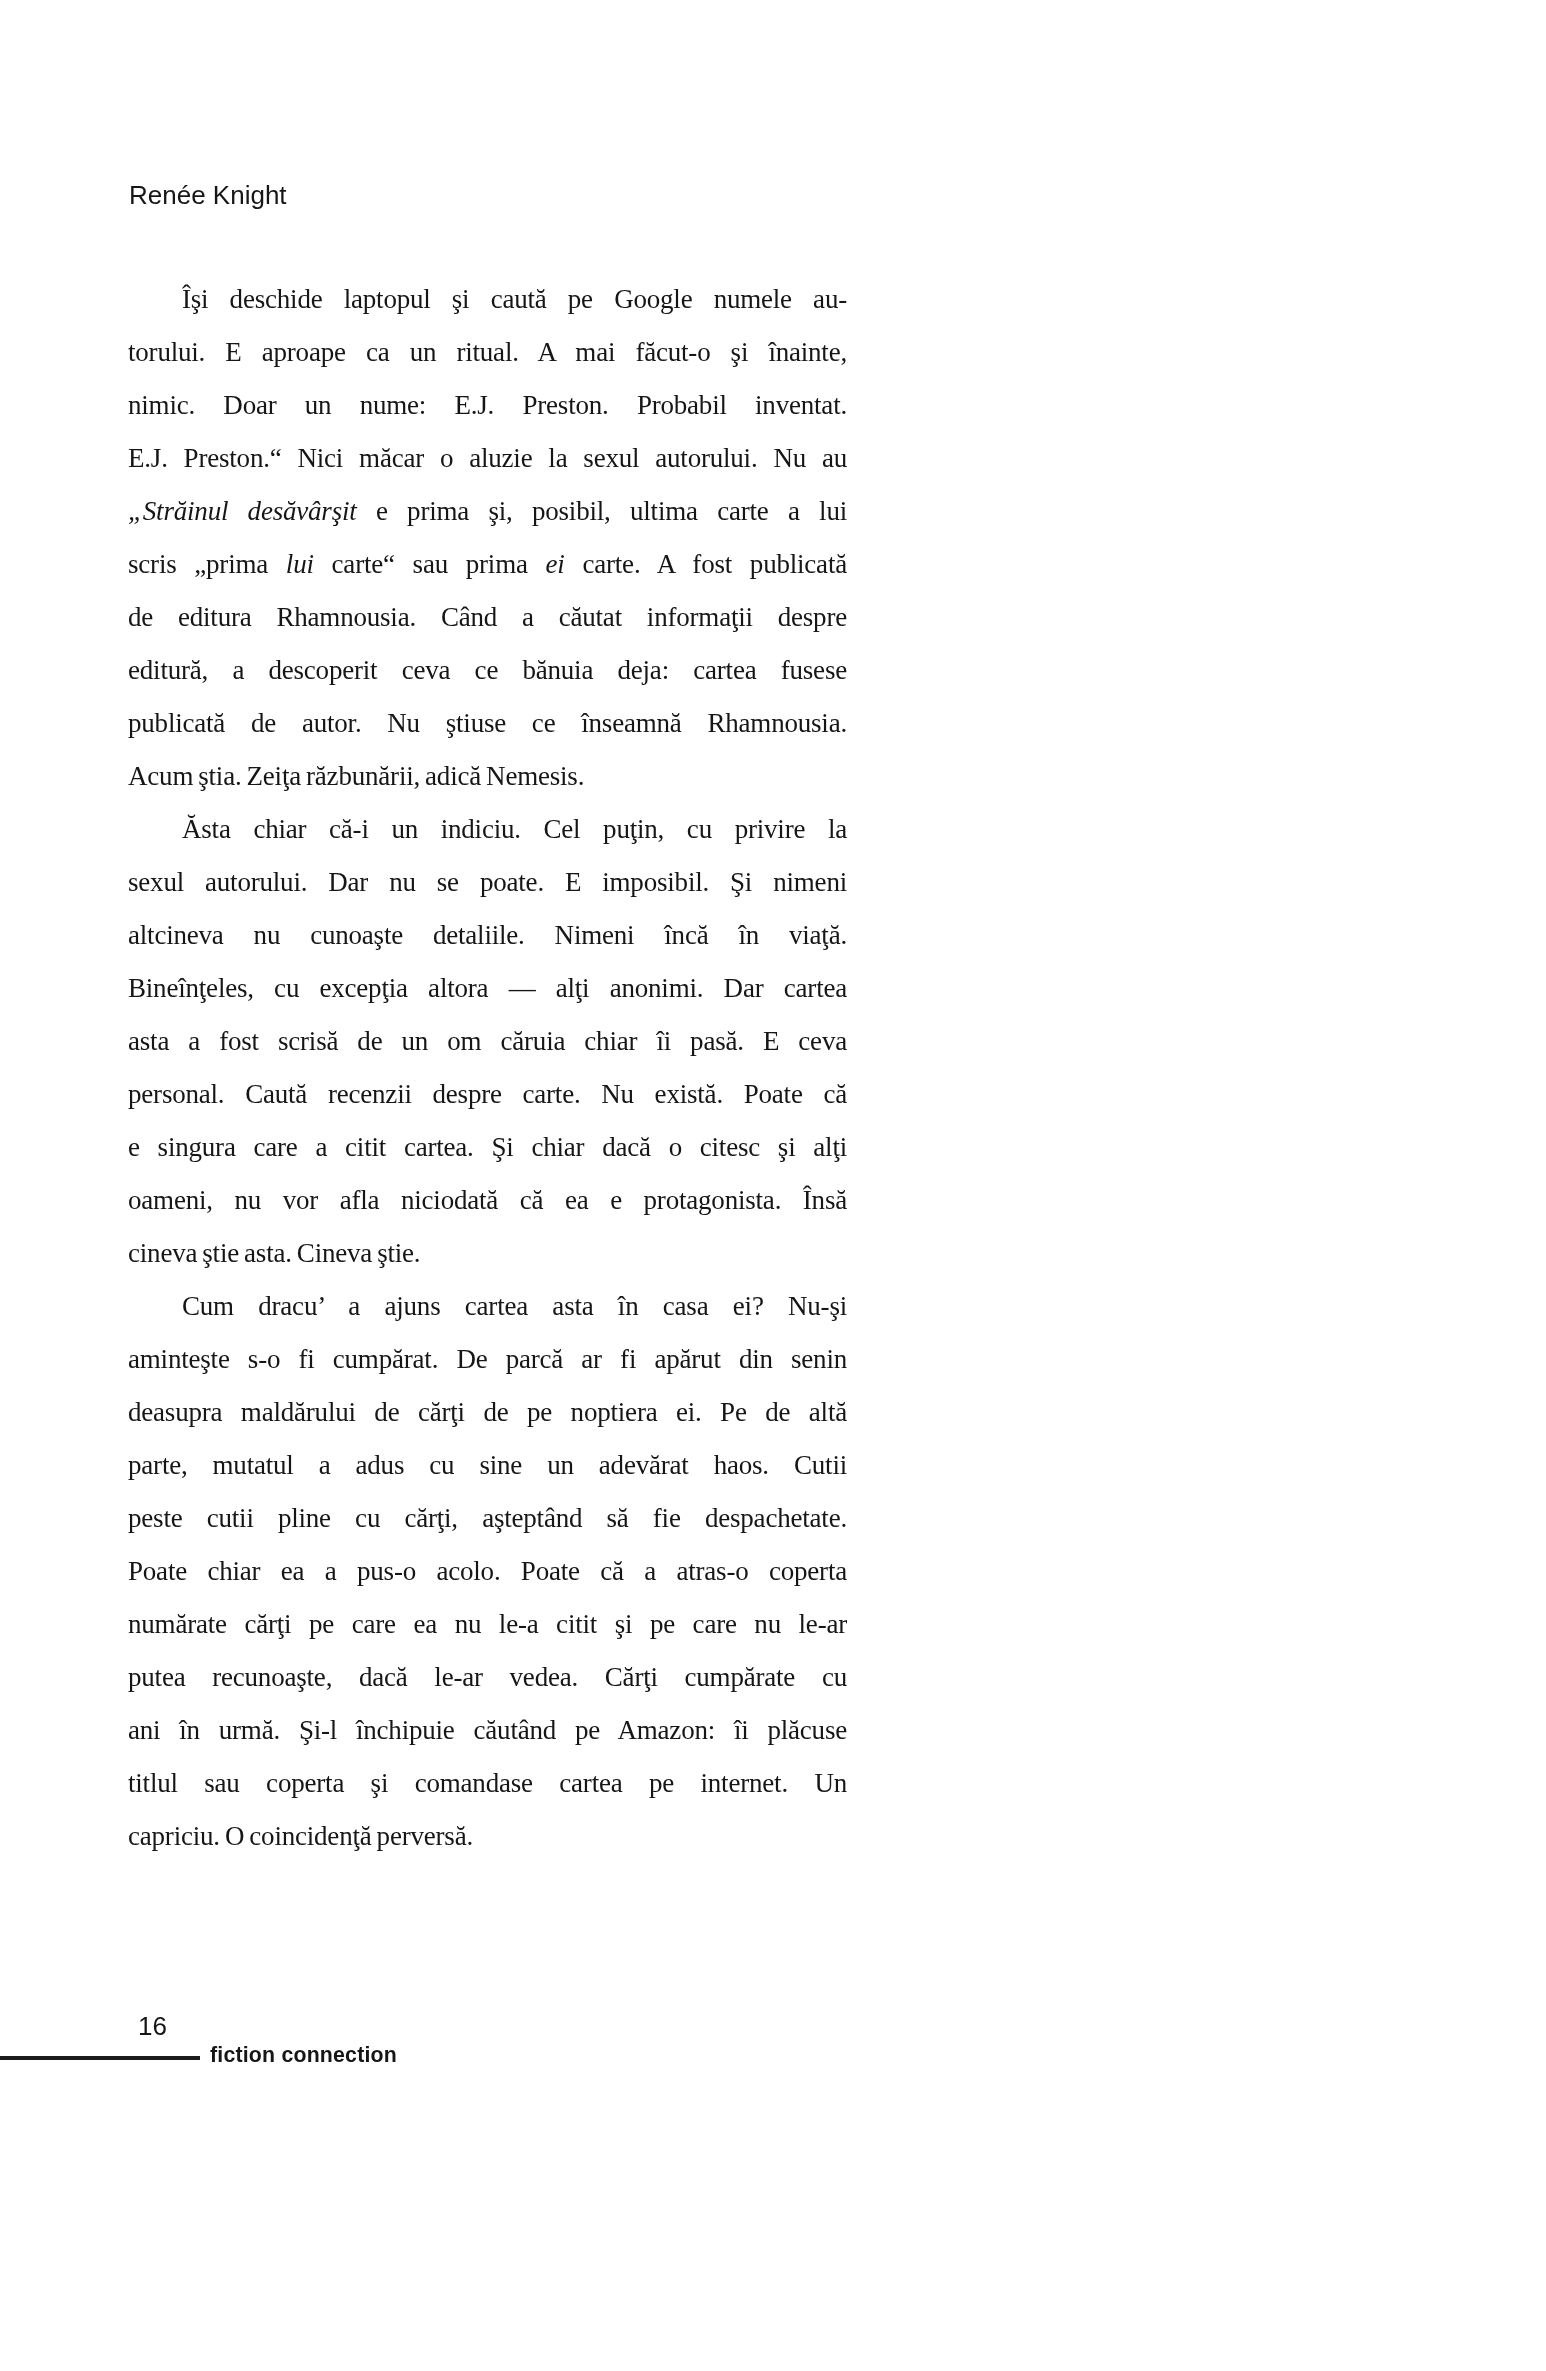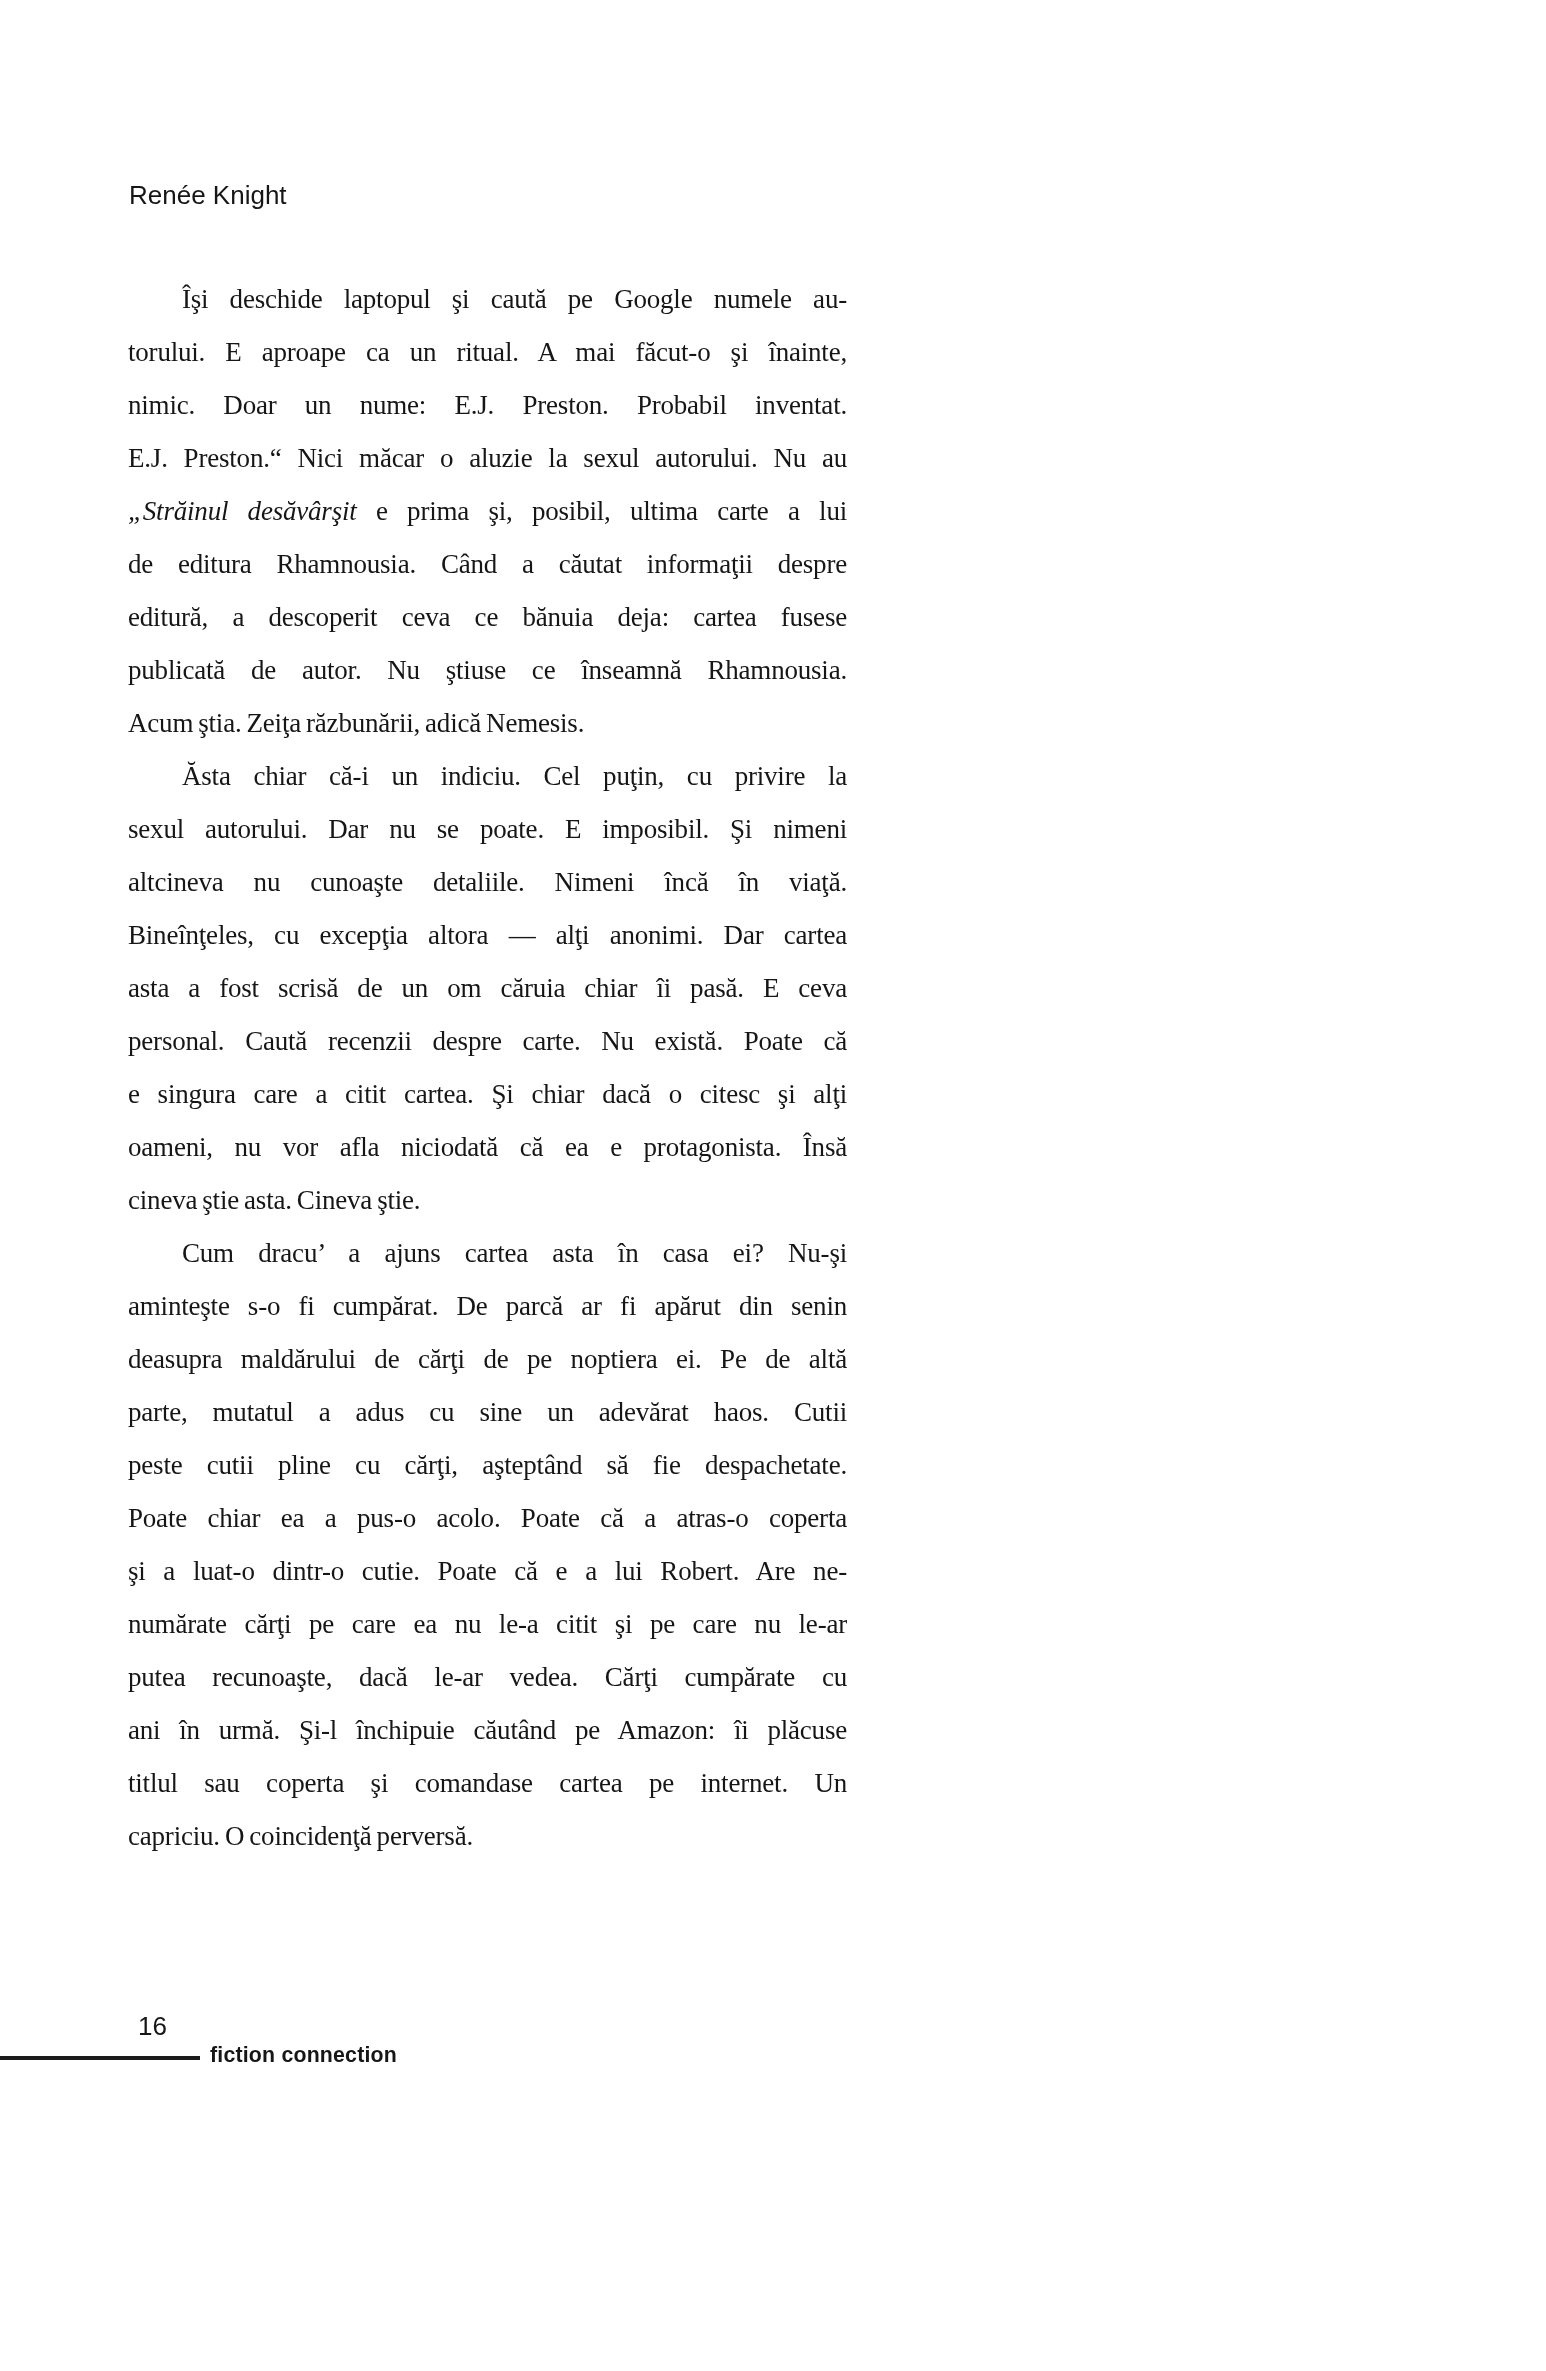--- a/index.html
+++ b/index.html
@@ -57,40 +57,40 @@
 <div class="page">
 
   <div class="author-header">Renée Knight</div>
 
   <div class="text-block" id="text-block">
       <div class="line indent"><span>Îşi deschide laptopul şi caută pe Google numele au-</span></div>
       <div class="line"><span>torului. E aproape ca un ritual. A mai făcut-o şi înainte,</span></div>
       <div class="line"><span>nimic. Doar un nume: E.J. Preston. Probabil inventat.</span></div>
       <div class="line"><span>E.J. Preston.“ Nici măcar o aluzie la sexul autorului. Nu au</span></div>
       <div class="line"><span class="it">„Străinul desăvârşit</span><span> e prima şi, posibil, ultima carte a lui</span></div>
+      <div class="line"><span>scris „prima </span><span class="it">lui</span><span> carte“ sau prima </span><span class="it">ei</span><span> carte. A fost publicată</span></div>
       <div class="line"><span>de editura Rhamnousia. Când a căutat informaţii despre</span></div>
       <div class="line"><span>editură, a descoperit ceva ce bănuia deja: cartea fusese</span></div>
       <div class="line"><span>publicată de autor. Nu ştiuse ce înseamnă Rhamnousia.</span></div>
       <div class="line end"><span>Acum ştia. Zeiţa răzbunării, adică Nemesis.</span></div>
       <div class="line indent"><span>Ăsta chiar că-i un indiciu. Cel puţin, cu privire la</span></div>
       <div class="line"><span>sexul autorului. Dar nu se poate. E imposibil. Şi nimeni</span></div>
       <div class="line"><span>altcineva nu cunoaşte detaliile. Nimeni încă în viaţă.</span></div>
       <div class="line"><span>Bineînţeles, cu excepţia altora — alţi anonimi. Dar cartea</span></div>
       <div class="line"><span>asta a fost scrisă de un om căruia chiar îi pasă. E ceva</span></div>
       <div class="line"><span>personal. Caută recenzii despre carte. Nu există. Poate că</span></div>
       <div class="line"><span>e singura care a citit cartea. Şi chiar dacă o citesc şi alţi</span></div>
       <div class="line"><span>oameni, nu vor afla niciodată că ea e protagonista. Însă</span></div>
       <div class="line end"><span>cineva ştie asta. Cineva ştie.</span></div>
       <div class="line indent"><span>Cum dracu’ a ajuns cartea asta în casa ei? Nu-şi</span></div>
       <div class="line"><span>aminteşte s-o fi cumpărat. De parcă ar fi apărut din senin</span></div>
       <div class="line"><span>deasupra maldărului de cărţi de pe noptiera ei. Pe de altă</span></div>
       <div class="line"><span>parte, mutatul a adus cu sine un adevărat haos. Cutii</span></div>
       <div class="line"><span>peste cutii pline cu cărţi, aşteptând să fie despachetate.</span></div>
       <div class="line"><span>Poate chiar ea a pus-o acolo. Poate că a atras-o coperta</span></div>
-      <div class="line"><span>şi a luat-o dintr-o cutie. Poate că e a lui Robert. Are ne-</span></div>
       <div class="line"><span>numărate cărţi pe care ea nu le-a citit şi pe care nu le-ar</span></div>
       <div class="line"><span>putea recunoaşte, dacă le-ar vedea. Cărţi cumpărate cu</span></div>
       <div class="line"><span>ani în urmă. Şi-l închipuie căutând pe Amazon: îi plăcuse</span></div>
       <div class="line"><span>titlul sau coperta şi comandase cartea pe internet. Un</span></div>
       <div class="line end"><span>capriciu. O coincidenţă perversă.</span></div>
     </div>
 
   <div class="folio">16</div>
 
   <div class="footer-rule"></div>

